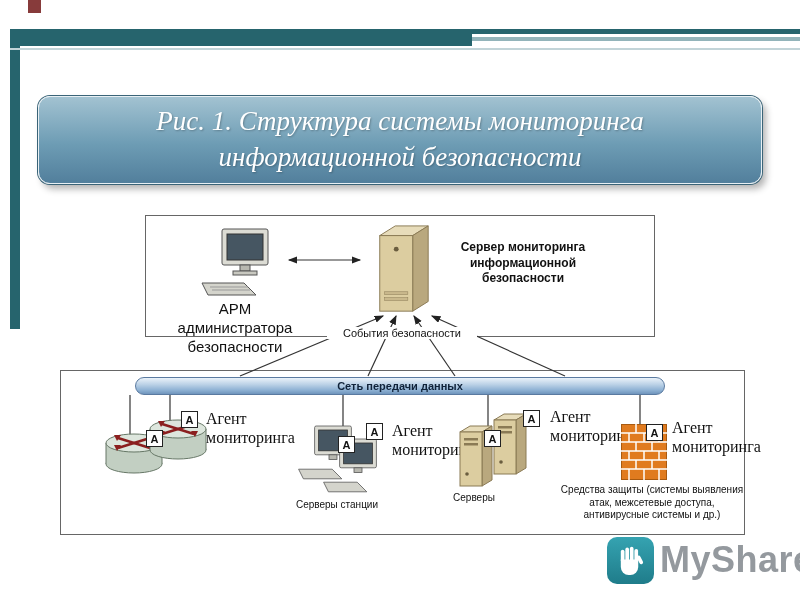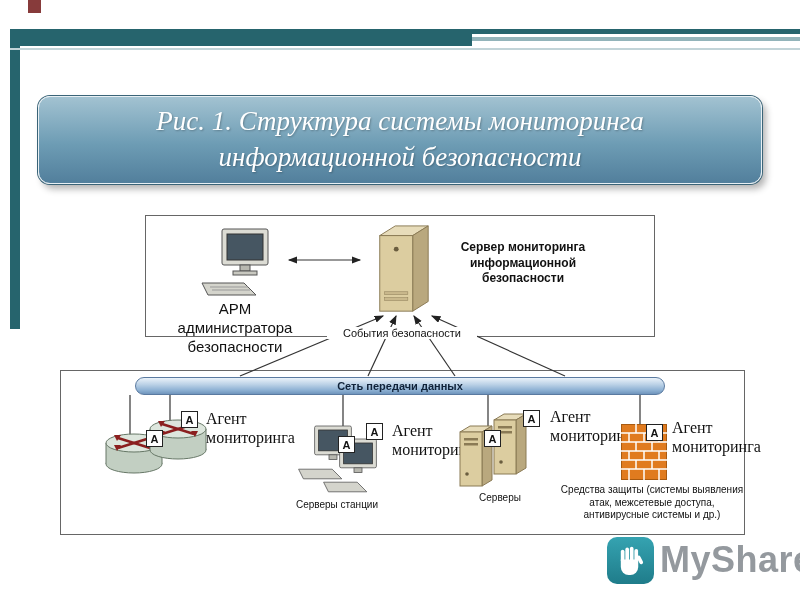--- a/index.html
+++ b/index.html
@@ -225,21 +225,21 @@
       <polygon points="26,8 36,2 36,56 26,62" fill="#b9a87e" stroke="#8a7a55"></polygon>
       <rect x="4" y="8" width="22" height="54" fill="#dccda0" stroke="#8a7a55"></rect>
       <rect x="8" y="14" width="14" height="2.5" fill="#8a7a55"></rect>
       <rect x="8" y="19" width="14" height="2.5" fill="#8a7a55"></rect>
       <circle cx="11" cy="50" r="1.8" fill="#6a5d3f"></circle>
     </svg>
   </div>
   <div class="agent-a" style="left:484px;top:430px;">А</div>
   <div class="agent-a" style="left:523px;top:410px;">А</div>
   <div class="agent-lbl" style="left:550px;top:408px;">Агент мониторинга</div>
-  <div class="cap" style="left:450px;top:492px;width:100px;">Серверы</div>
+  <div class="cap" style="left:424px;top:492px;width:100px;">Серверы</div>
 
   <div class="icon" style="left:621px;top:424px;width:46px;height:56px;">
     <svg viewBox="0 0 46 56">
       <rect x="0.5" y="0.5" width="45" height="55" fill="#e07b1f" stroke="#a85a10"></rect>
       <g stroke="#ffffff" stroke-width="1.5">
         <line x1="0" y1="9" x2="46" y2="9"></line>
         <line x1="0" y1="18" x2="46" y2="18"></line>
         <line x1="0" y1="27" x2="46" y2="27"></line>
         <line x1="0" y1="36" x2="46" y2="36"></line>
         <line x1="0" y1="45" x2="46" y2="45"></line>

